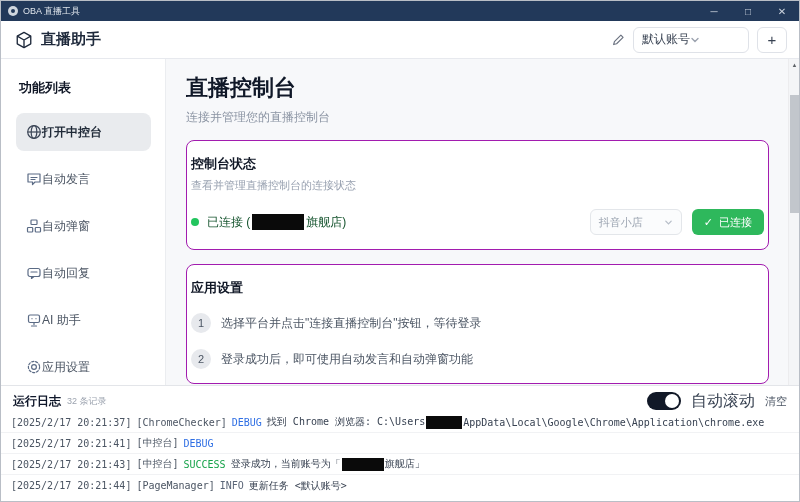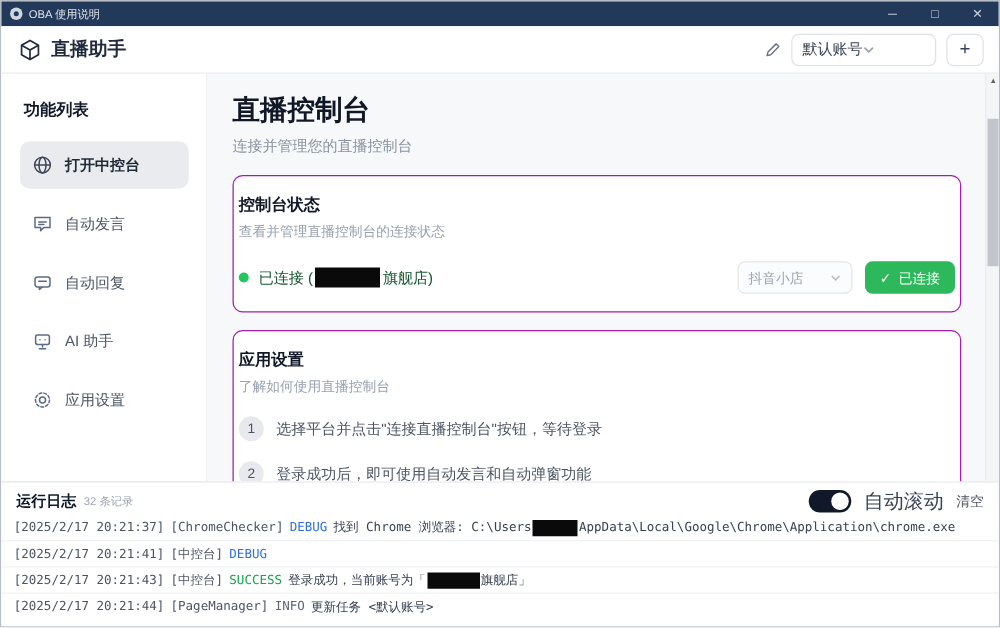--- a/index.html
+++ b/index.html
@@ -20,21 +20,21 @@
   .brand-title { font-size:15px; font-weight:bold; color:#1f2a3c; }
   .header-right { display:flex; align-items:center; gap:8px; }
   .icon-btn { border:none; background:transparent; color:#6b7280; display:flex; align-items:center; }
   .account-select { width:116px; height:26px; border:1px solid #dfe2e8; border-radius:6px; background:#fff; display:flex; align-items:center; padding:0 8px; font-size:12px; color:#374151; }
   .add-btn { width:30px; height:26px; border:1px solid #dfe2e8; border-radius:6px; background:#fff; font-size:15px; color:#374151; display:flex; align-items:center; justify-content:center; }
 
   
   .body-row { flex:1 1 auto; display:flex; min-height:0; }
   .sidebar { width:165px; background:#fff; border-right:1px solid #ebedf0; padding:20px 14px 0 18px; flex:0 0 auto; }
   .sidebar-heading { font-size:13px; font-weight:bold; color:#111827; margin-bottom:16px; }
-  .side-item { display:flex; align-items:center; gap:10px; height:38px; border-radius:8px; padding:0 10px; margin:0 0 9px -3px; font-size:12px; color:#4b5563; cursor:default; }
+  .side-item { display:flex; align-items:center; height:38px; border-radius:8px; padding:0 10px; margin:0 0 9px -3px; font-size:12px; color:#4b5563; cursor:default; }
   .side-item.active { background:#e9ebee; color:#1f2937; font-weight:bold; }
   .side-item svg { flex:0 0 auto; }
 
   .main { flex:1 1 auto; background:#f7f8fa; position:relative; padding:14px 30px 0 20px; overflow:hidden; }
   .main-title { font-size:22px; font-weight:bold; color:#101828; }
   .main-subtitle { font-size:12px; color:#8a93a2; margin-top:6px; }
   .card { background:#fff; border:1px solid #a21caf; border-radius:8px; padding:14px 4px; margin-top:14px; }
   .card-title { font-size:13px; font-weight:bold; color:#111827; }
   .card-desc { font-size:11px; color:#98a1b0; margin-top:5px; }
   .status-row { display:flex; align-items:center; margin-top:16px; }
@@ -73,21 +73,21 @@
   .rw1 { width:36px; } .rw3 { width:42px; }
 </style>
 </head>
 <body>
 
 <div class="window">
 
   <div class="titlebar">
     <div class="titlebar-left">
       <span class="app-dot"></span>
-      <span>OBA 使用说明</span>
+      <span>OBA 直播工具</span>
     </div>
     <div class="win-controls">
       <div class="win-btn">─</div>
       <div class="win-btn">□</div>
       <div class="win-btn">✕</div>
     </div>
   </div>
 
   <div class="header">
     <div class="brand">
@@ -136,20 +136,30 @@
       <div class="side-item">
         <span style="display:flex;">
           <svg width="16" height="16" viewBox="0 0 16 16" fill="none" stroke="#5b6b85" stroke-width="1.2" stroke-linejoin="round">
               <path d="M2 3h12v8H9l-2.5 2.5V11H2z"></path>
               <path d="M5 6.5h6M5 8.5h4" stroke-linecap="round"></path>
             </svg>
         </span>
         <span>自动发言</span>
       </div>
 
+      <div class="side-item">
+        <span style="display:flex;">
+          <svg width="16" height="16" viewBox="0 0 16 16" fill="none" stroke="#5b6b85" stroke-width="1.2">
+              <rect x="5" y="2" width="6" height="4.5" rx="0.8"></rect>
+              <rect x="1.5" y="9.5" width="5.2" height="4.5" rx="0.8"></rect>
+              <rect x="9.3" y="9.5" width="5.2" height="4.5" rx="0.8"></rect>
+            </svg>
+        </span>
+        <span>自动弹窗</span>
+      </div>
 
       <div class="side-item">
         <span style="display:flex;">
           <svg width="16" height="16" viewBox="0 0 16 16" fill="none" stroke="#5b6b85" stroke-width="1.2" stroke-linejoin="round">
               <rect x="2" y="3.5" width="12" height="8" rx="2"></rect>
               <path d="M5.5 11.5v2l2.5-2"></path>
               <path d="M5 7h6" stroke-linecap="round"></path>
             </svg>
         </span>
         <span>自动回复</span>
@@ -202,21 +212,20 @@
           </div>
           <button class="connect-btn">
             <span>✓</span>
             <span>已连接</span>
           </button>
         </div>
       </div>
 
       <div class="card">
         <div class="card-title">应用设置</div>
-        <div class="card-desc">了解如何使用直播控制台</div>
         <div class="step-row">
           <span class="step-num">1</span>
           <span>选择平台并点击"连接直播控制台"按钮，等待登录</span>
         </div>
         <div class="step-row">
           <span class="step-num">2</span>
           <span>登录成功后，即可使用自动发言和自动弹窗功能</span>
         </div>
       </div>
 

